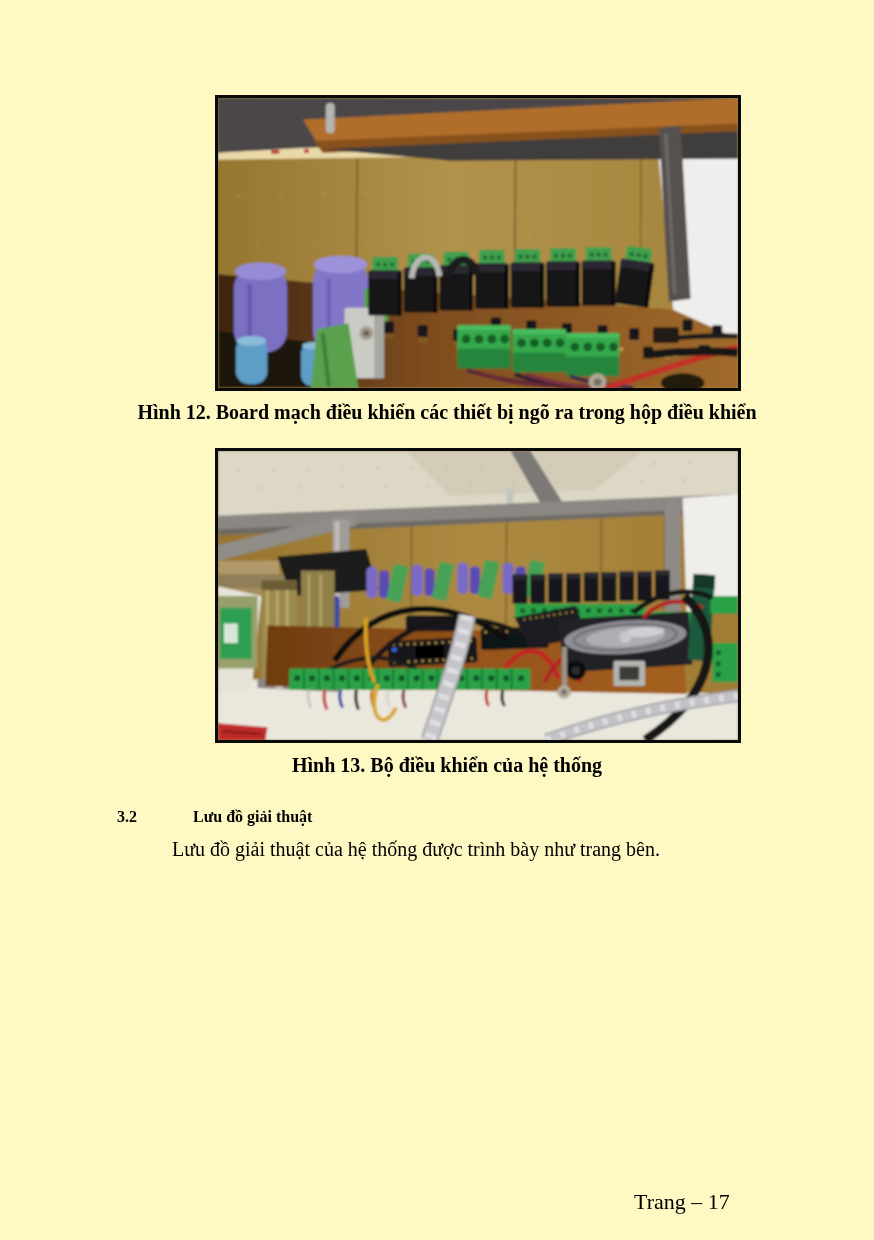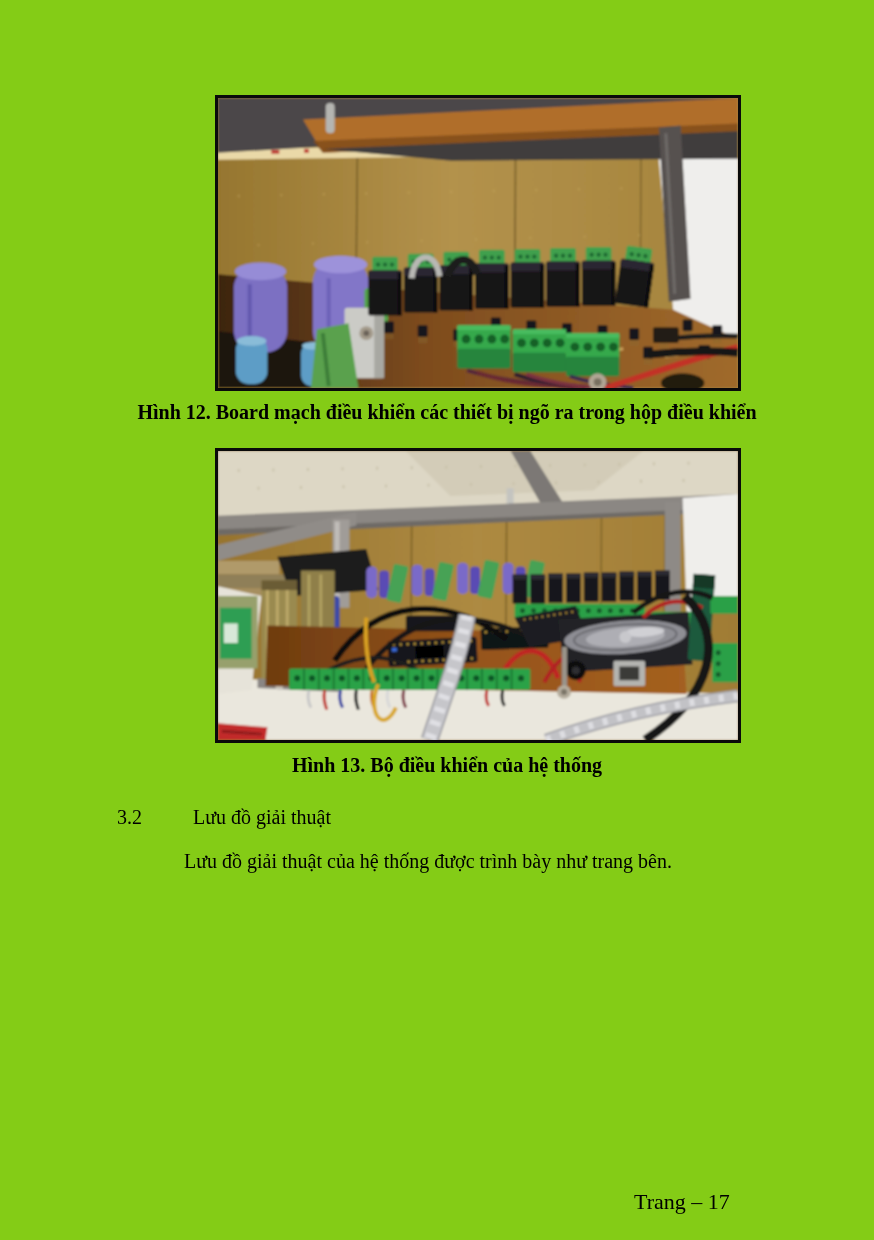--- a/index.html
+++ b/index.html
@@ -1,27 +1,27 @@
 <!DOCTYPE html>
 <html><head>
 <meta charset="utf-8">
 <style>
   html,body{margin:0;padding:0;}
   body{width:874px;height:1240px;background:#ffffff;font-family:"Liberation Serif",serif;color:#000;}
-  .page{position:relative;width:874px;height:1240px;background:#84cc16;overflow:hidden;}
+  .page{position:relative;width:874px;height:1240px;background:#fef9c3;overflow:hidden;}
   figure.photo{margin:0;position:absolute;left:215px;width:526px;background:#000;border:3px solid #0a0a0a;box-sizing:border-box;}
   #photo1{top:95px;height:296px;}
   #photo2{top:448px;height:295px;}
   figure.photo svg{display:block;width:100%;height:100%;}
   .caption{position:absolute;left:10px;width:874px;text-align:center;font-weight:bold;font-size:20px;line-height:26px;}
   .cap1{top:399px;}
   .cap2{top:752px;}
-  .section-heading{position:absolute;left:117px;top:804px;font-weight:normal;font-size:20px;line-height:26px;}
+  .section-heading{position:absolute;left:117px;top:804px;font-weight:bold;font-size:16px;line-height:26px;}
   .sec-num{display:inline-block;width:76px;}
-  .body-text{position:absolute;left:172px;top:836px;margin:12px;font-size:20px;line-height:26px;width:560px;}
+  .body-text{position:absolute;left:172px;top:836px;margin:0;font-size:20px;line-height:26px;width:560px;}
   .footer{position:absolute;left:582px;top:1188px;width:200px;text-align:center;font-size:22px;line-height:28px;}
 </style>
 </head>
 <body>
 
 <div class="page">
 
   <figure class="photo" id="photo1">
     <svg viewBox="0 0 526 296" preserveAspectRatio="none">
       <defs>

